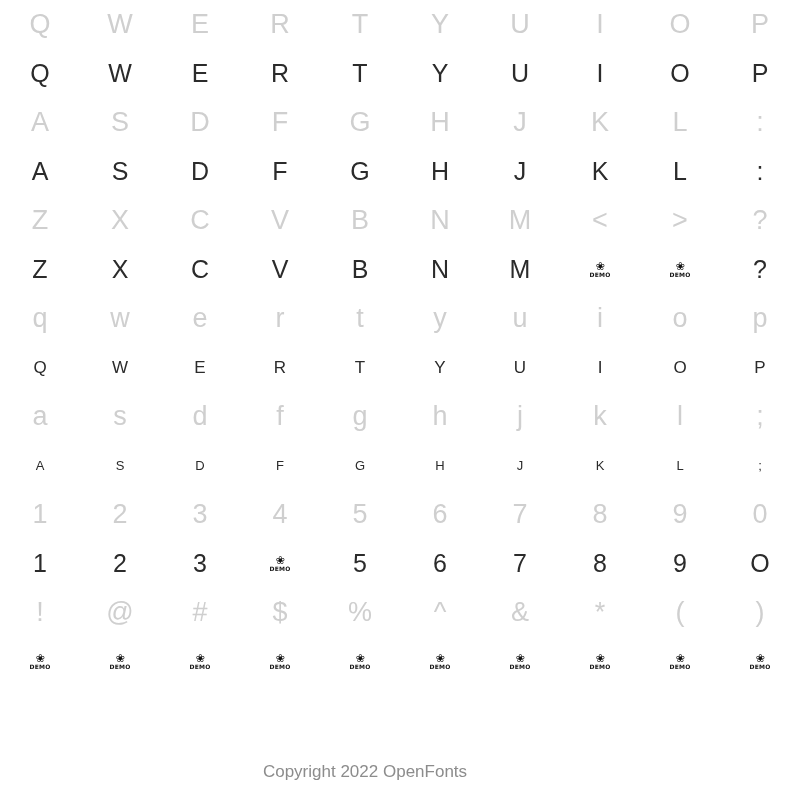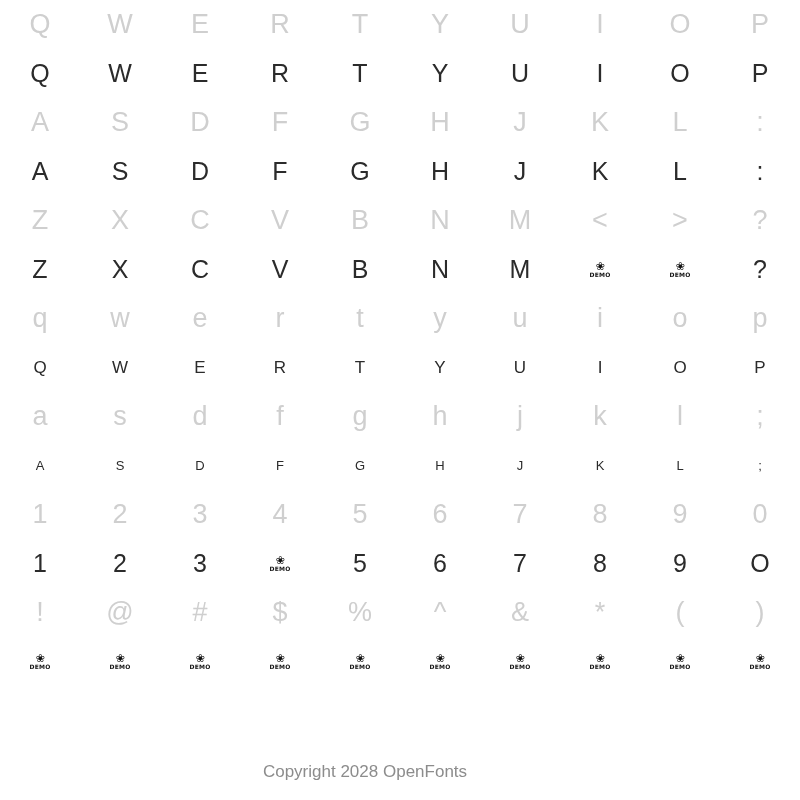--- a/index.html
+++ b/index.html
@@ -333,15 +333,15 @@
         </div>
         <div class="cell">
           <span class="demo">
             <span class="leaf">❀</span>
             <span class="word">DEMO</span>
           </span>
         </div>
       </div>
     </div>
   <div class="copyright">
-    <span>Copyright 2028 OpenFonts</span>
+    <span>Copyright 2022 OpenFonts</span>
   </div>
 </div>
 
 </body></html>

